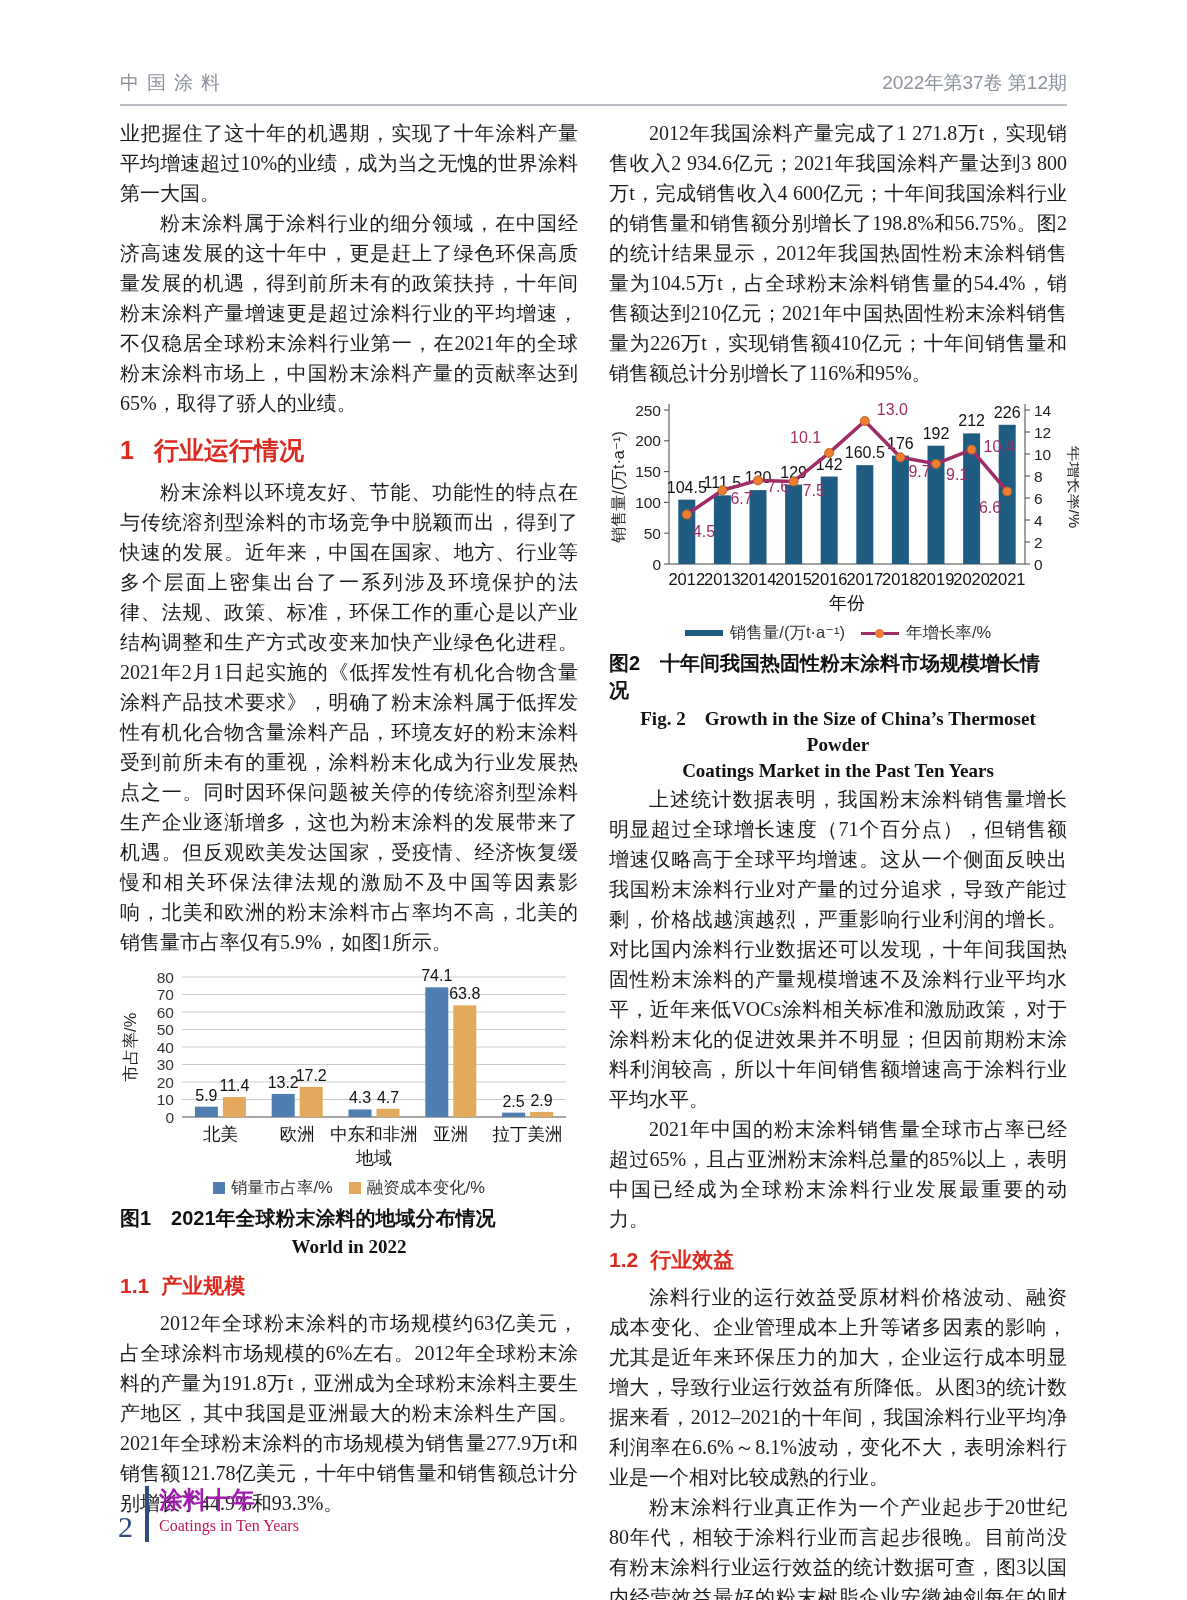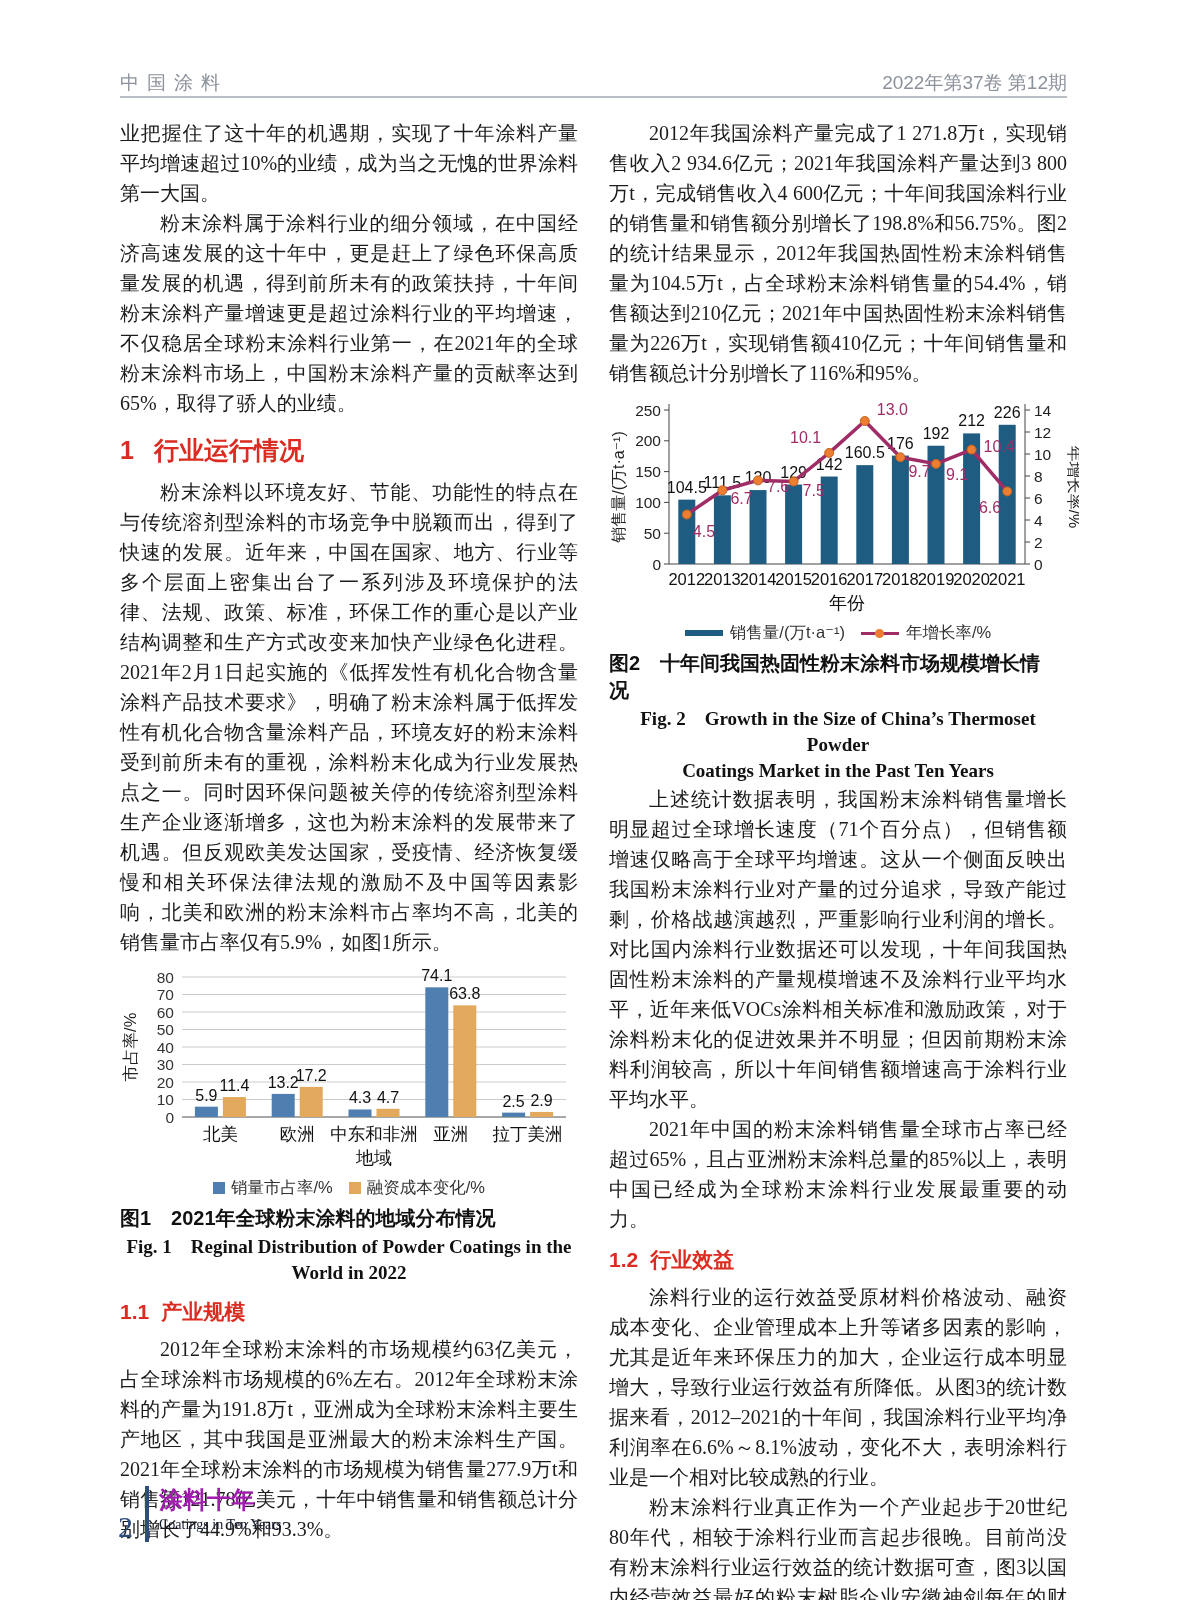--- a/index.html
+++ b/index.html
@@ -1,20 +1,20 @@
 <!DOCTYPE html>
 <html><head>
 <meta charset="utf-8">
 <style>
   html,body{margin:0;padding:0;background:#e8e8e8;}
   .page{position:relative;width:1187px;height:1600px;background:#ffffff;overflow:hidden;
         font-family:"Liberation Serif","DejaVu Serif",serif;color:#1c1c1c;}
   
   .header{position:absolute;left:120px;top:70px;width:947px;display:flex;justify-content:space-between;
-          align-items:flex-end;border-bottom:2px solid #b9bdc4;
+          align-items:flex-end;border-bottom:2px solid #b9bdc4;padding-bottom:8px;
           font-family:"Liberation Sans","DejaVu Sans",sans-serif;color:#8b929b;font-size:19px;}
   .header .journal{letter-spacing:8px;}
   
   .cols{position:absolute;left:120px;top:118px;width:947px;display:flex;gap:31px;}
   .col{width:458px;}
   .para{font-size:20px;line-height:30px;text-align:justify;text-indent:2em;margin:0;}
   .para.cont{text-indent:0;}
   h2.sec1{font-family:"Liberation Sans","DejaVu Sans",sans-serif;color:#dc2b20;font-size:25px;
           font-weight:bold;margin:16px 0 10px 0;}
   h2.sec1 .num{margin-right:20px;}
@@ -36,21 +36,21 @@
   .caption-zh{text-align:left;font-weight:bold;font-size:20px;margin:2px 16px 2px 0;
               font-family:"Liberation Sans","DejaVu Sans",sans-serif;color:#111;}
   .caption-en{text-align:center;font-weight:bold;font-size:19px;line-height:26px;margin:0;
               font-family:"Liberation Serif","DejaVu Serif",serif;color:#111;}
   
   .footer{position:absolute;left:118px;top:1486px;display:flex;align-items:stretch;}
   .footer .pnum{font-size:30px;color:#2e4d7b;margin-right:12px;align-self:flex-end;line-height:1;}
   .footer .fbar{width:4px;background:#2e4d7b;margin-right:10px;height:56px;}
   .footer .zh{font-family:"Liberation Sans","DejaVu Sans",sans-serif;font-size:24px;font-weight:bold;
               color:#a21caf;line-height:1.2;}
-  .footer .en{font-size:14px;color:#0f172a;line-height:1.4;}
+  .footer .en{font-size:16px;color:#be185d;line-height:1.4;}
   svg text{font-family:"Liberation Sans","DejaVu Sans",sans-serif;}
 </style>
 </head>
 <body>
 
 <div class="page">
 
   <div class="header">
     <span class="journal">中国涂料</span>
     <span class="issue">2022年第37卷  第12期</span>
@@ -119,21 +119,20 @@
             <span class="sw blue1"></span>
             <span>销量市占率/%</span>
           </span>
           <span class="item">
             <span class="sw orange1"></span>
             <span>融资成本变化/%</span>
           </span>
         </div>
         <div class="caption-zh">图1　2021年全球粉末涂料的地域分布情况</div>
         <div class="caption-en">
-          <div>Fig. 1　Reginal Distribution of Powder Coatings in the</div>
           <div>World in 2022</div>
         </div>
       </div>
 
       <h3 class="sec2">
         <span class="num">1.1</span><span>产业规模</span>
       </h3>
       <p class="para">2012年全球粉末涂料的市场规模约63亿美元，占全球涂料市场规模的6%左右。2012年全球粉末涂料的产量为191.8万t，亚洲成为全球粉末涂料主要生产地区，其中我国是亚洲最大的粉末涂料生产国。2021年全球粉末涂料的市场规模为销售量277.9万t和销售额121.78亿美元，十年中销售量和销售额总计分别增长了44.9%和93.3%。</p>
     </div>
 

